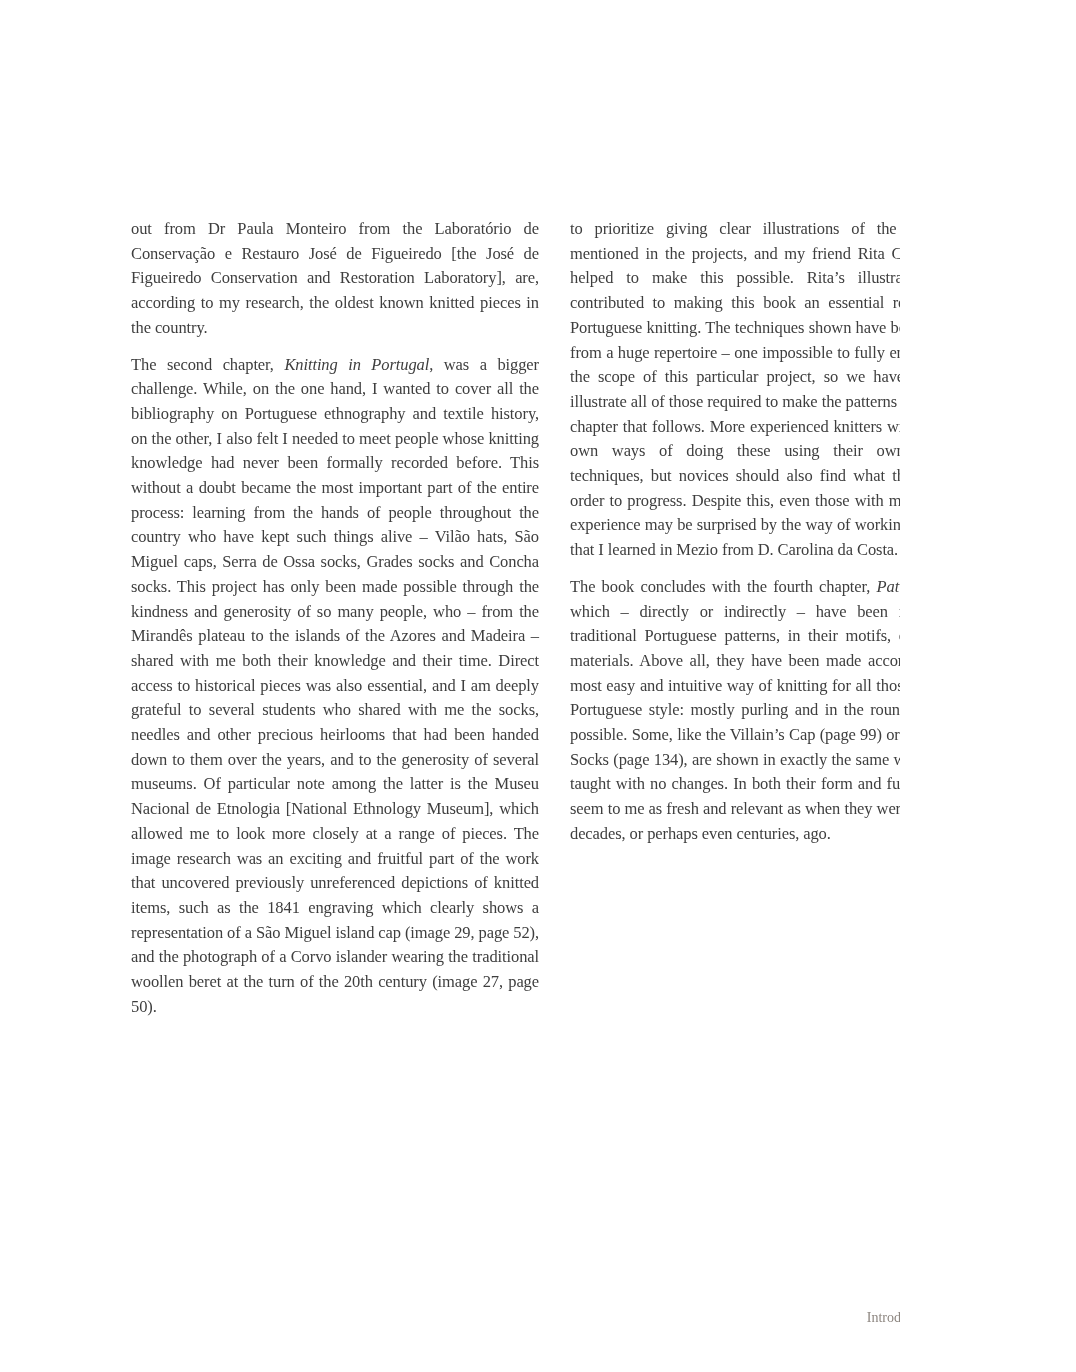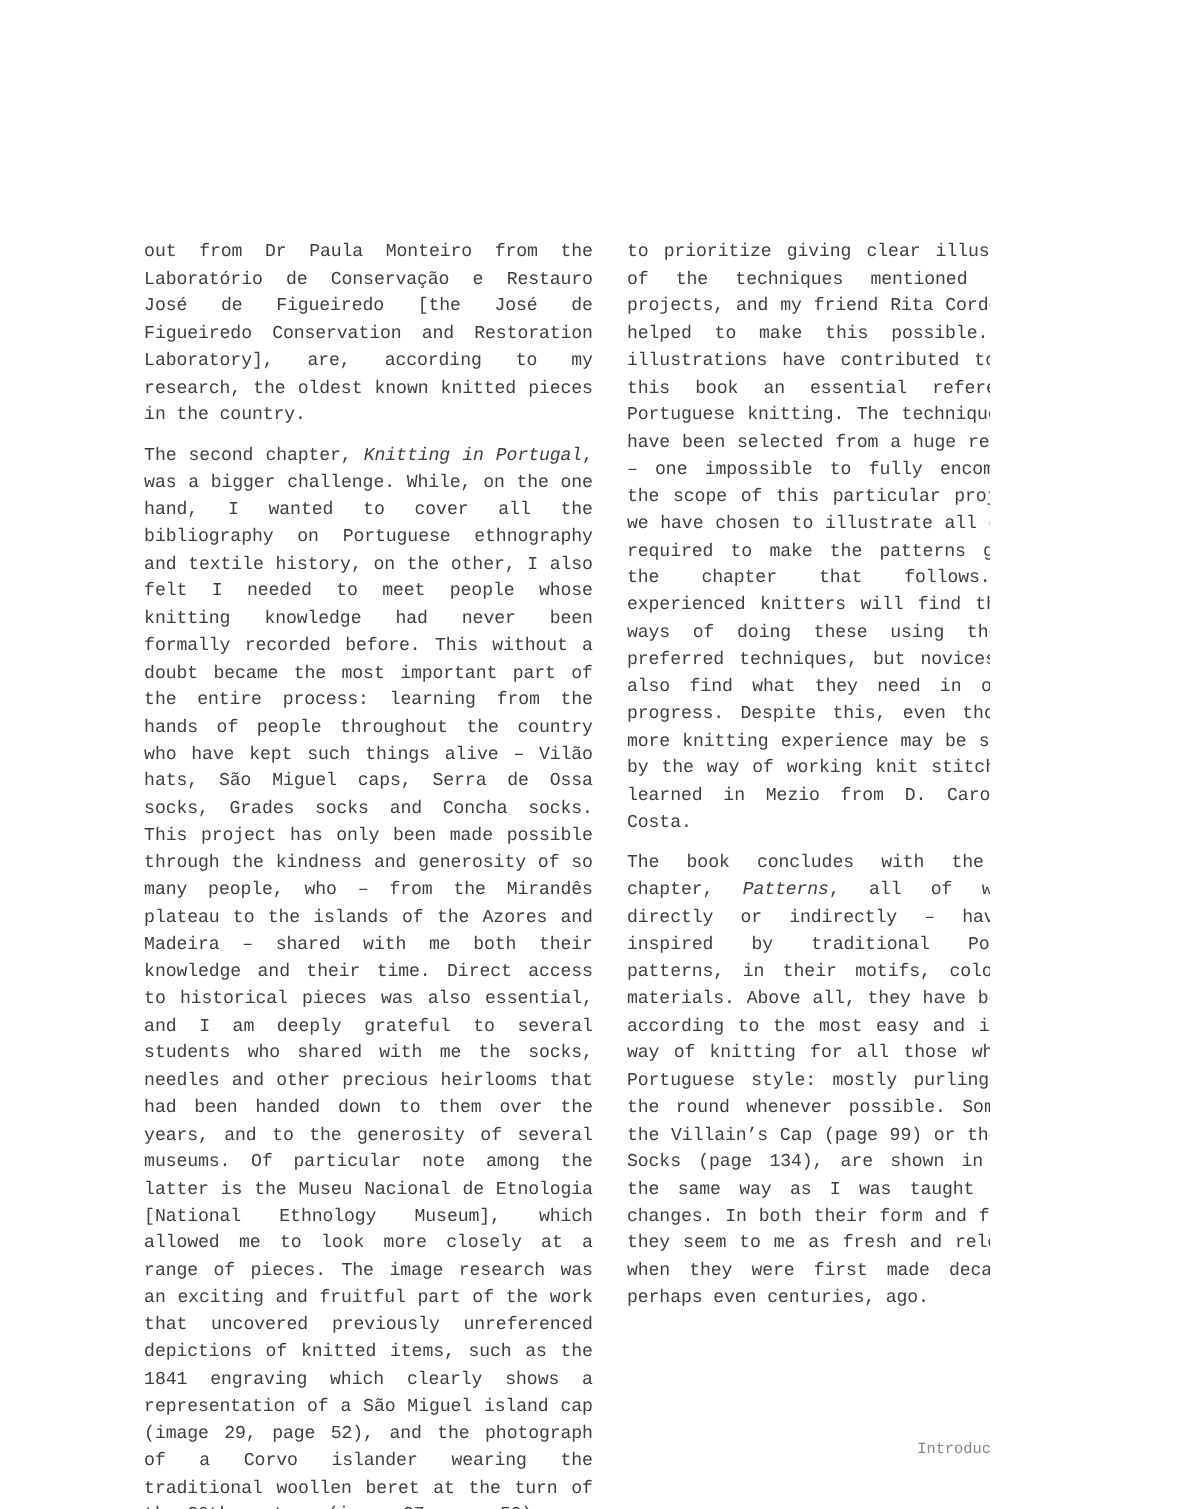--- a/index.html
+++ b/index.html
@@ -5,21 +5,21 @@
   html, body {
     margin: 0;
     padding: 0;
     background: #ffffff;
   }
   .page {
     position: relative;
     width: 900px;
     height: 1372px;
     background: #ffffff;
-    font-family: Liberation Mono, monospace;
+    font-family: Liberation Serif, serif;
     overflow: hidden;
   }
   .content {
     position: absolute;
     left: 131px;
     top: 217px;
     width: 846px;
     display: flex;
     gap: 31px;
   }

